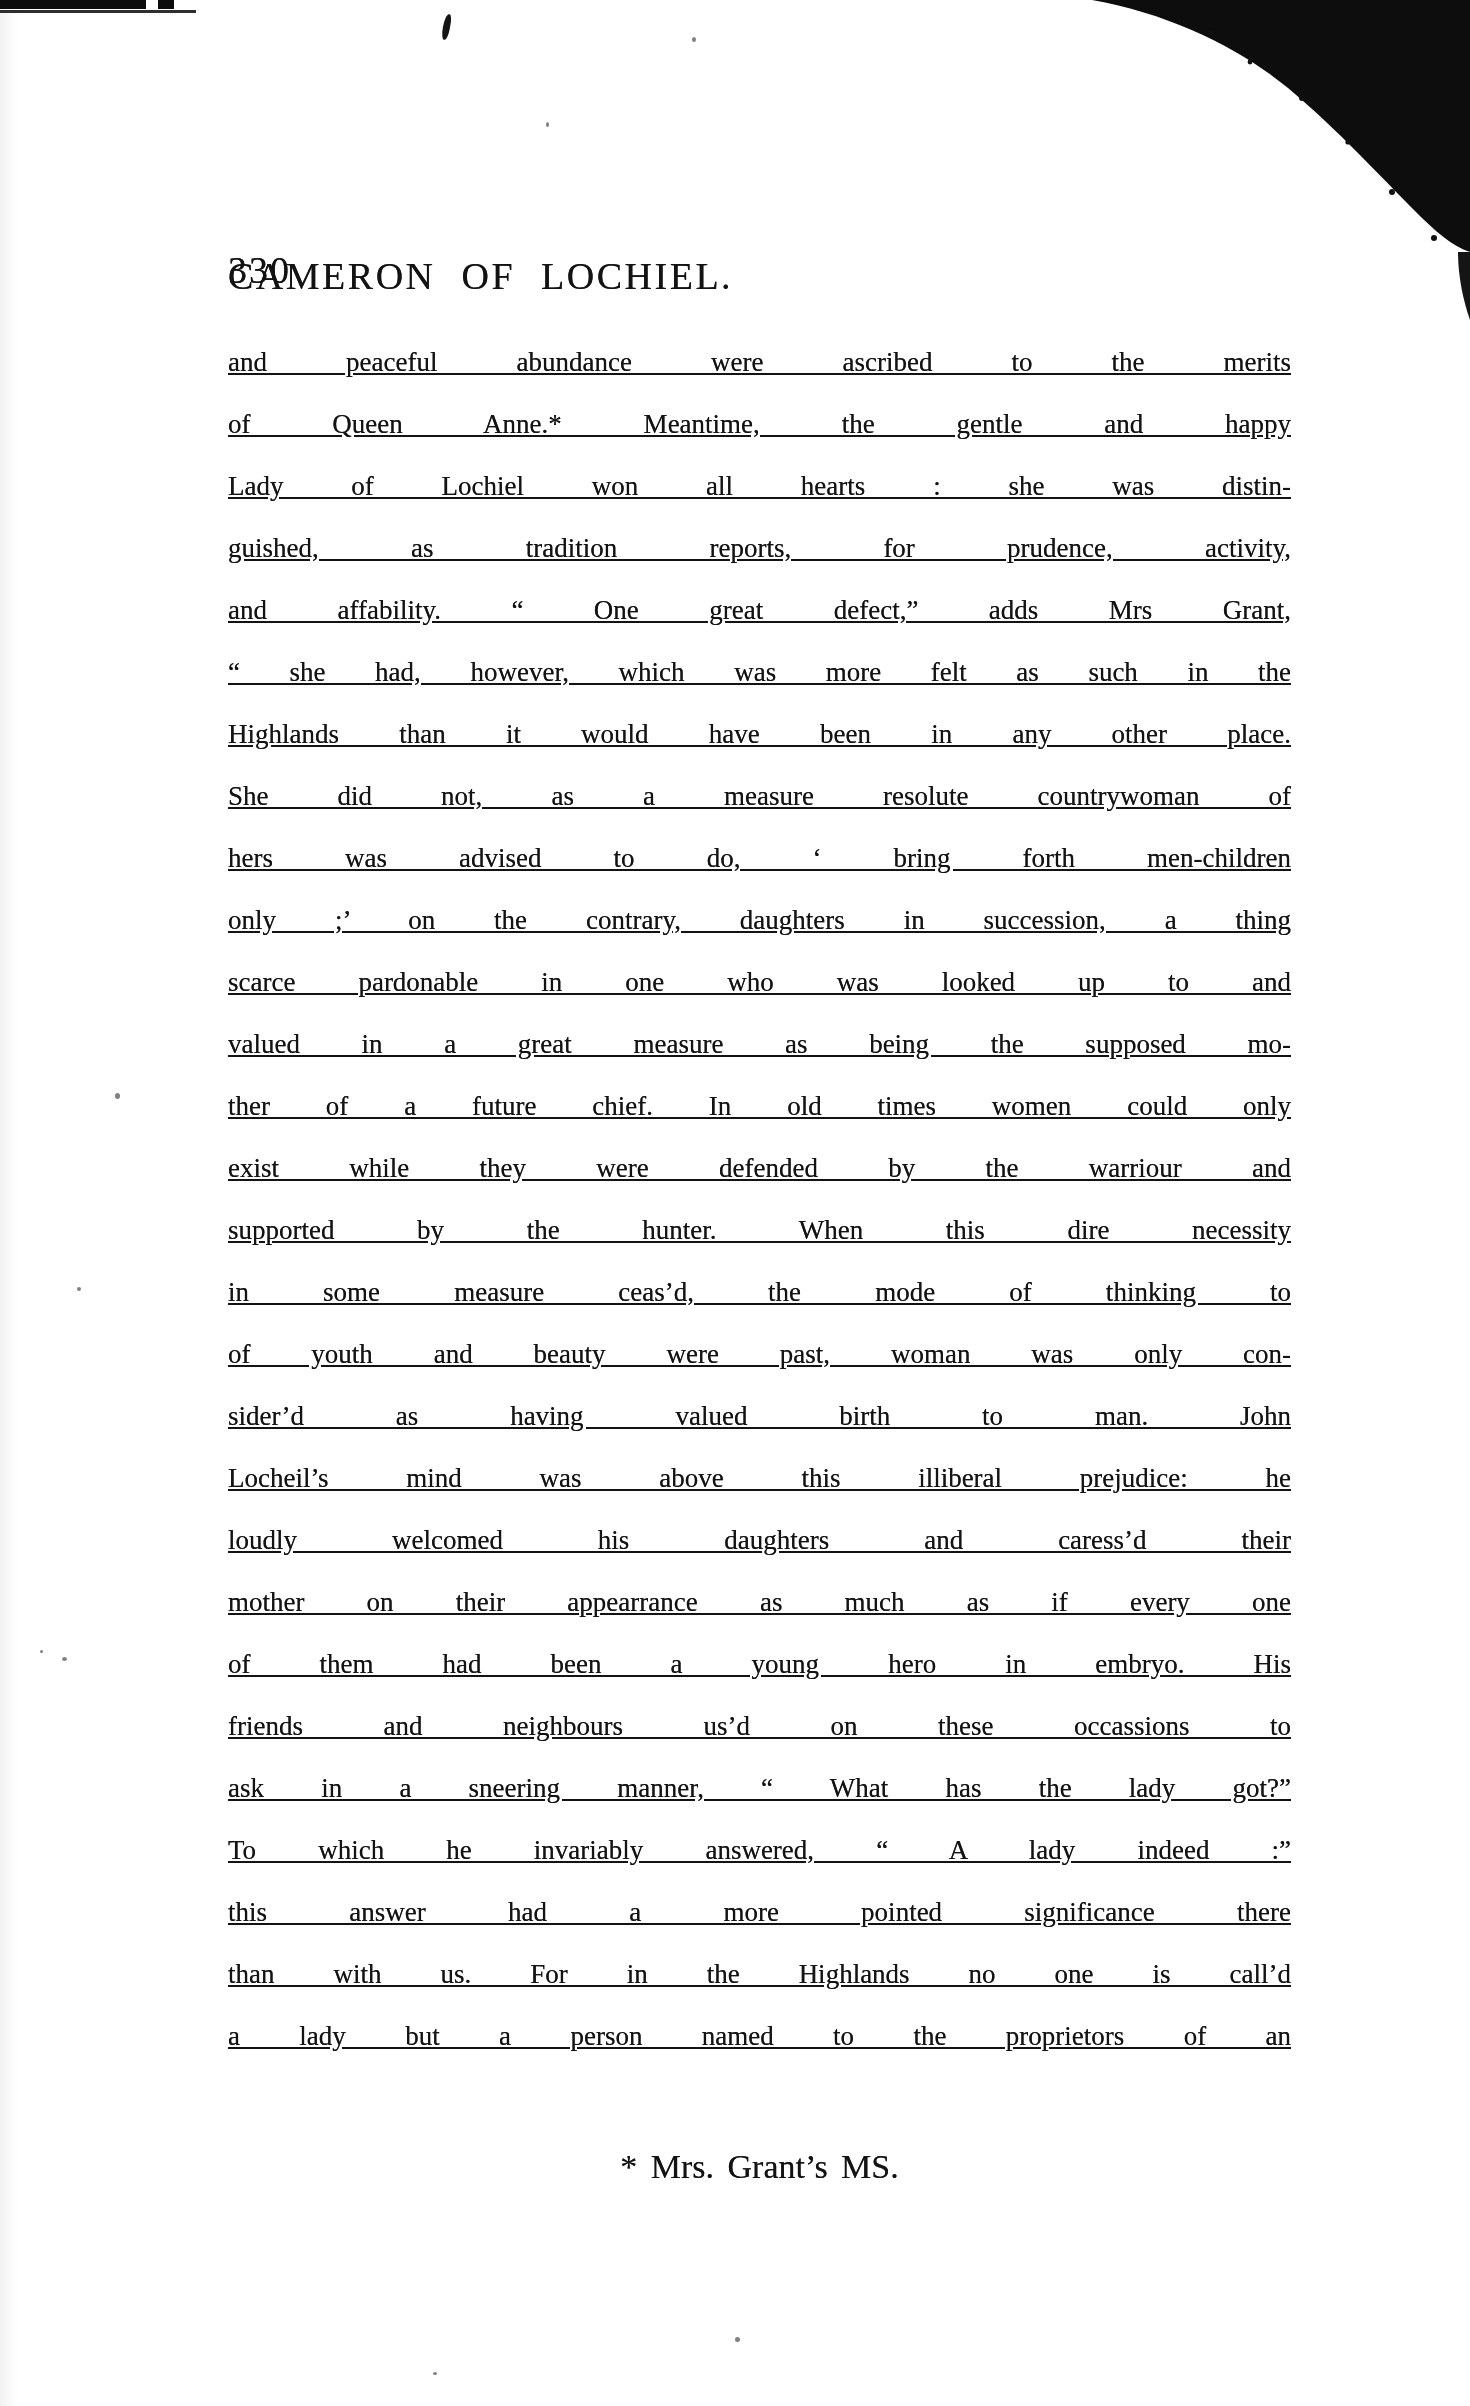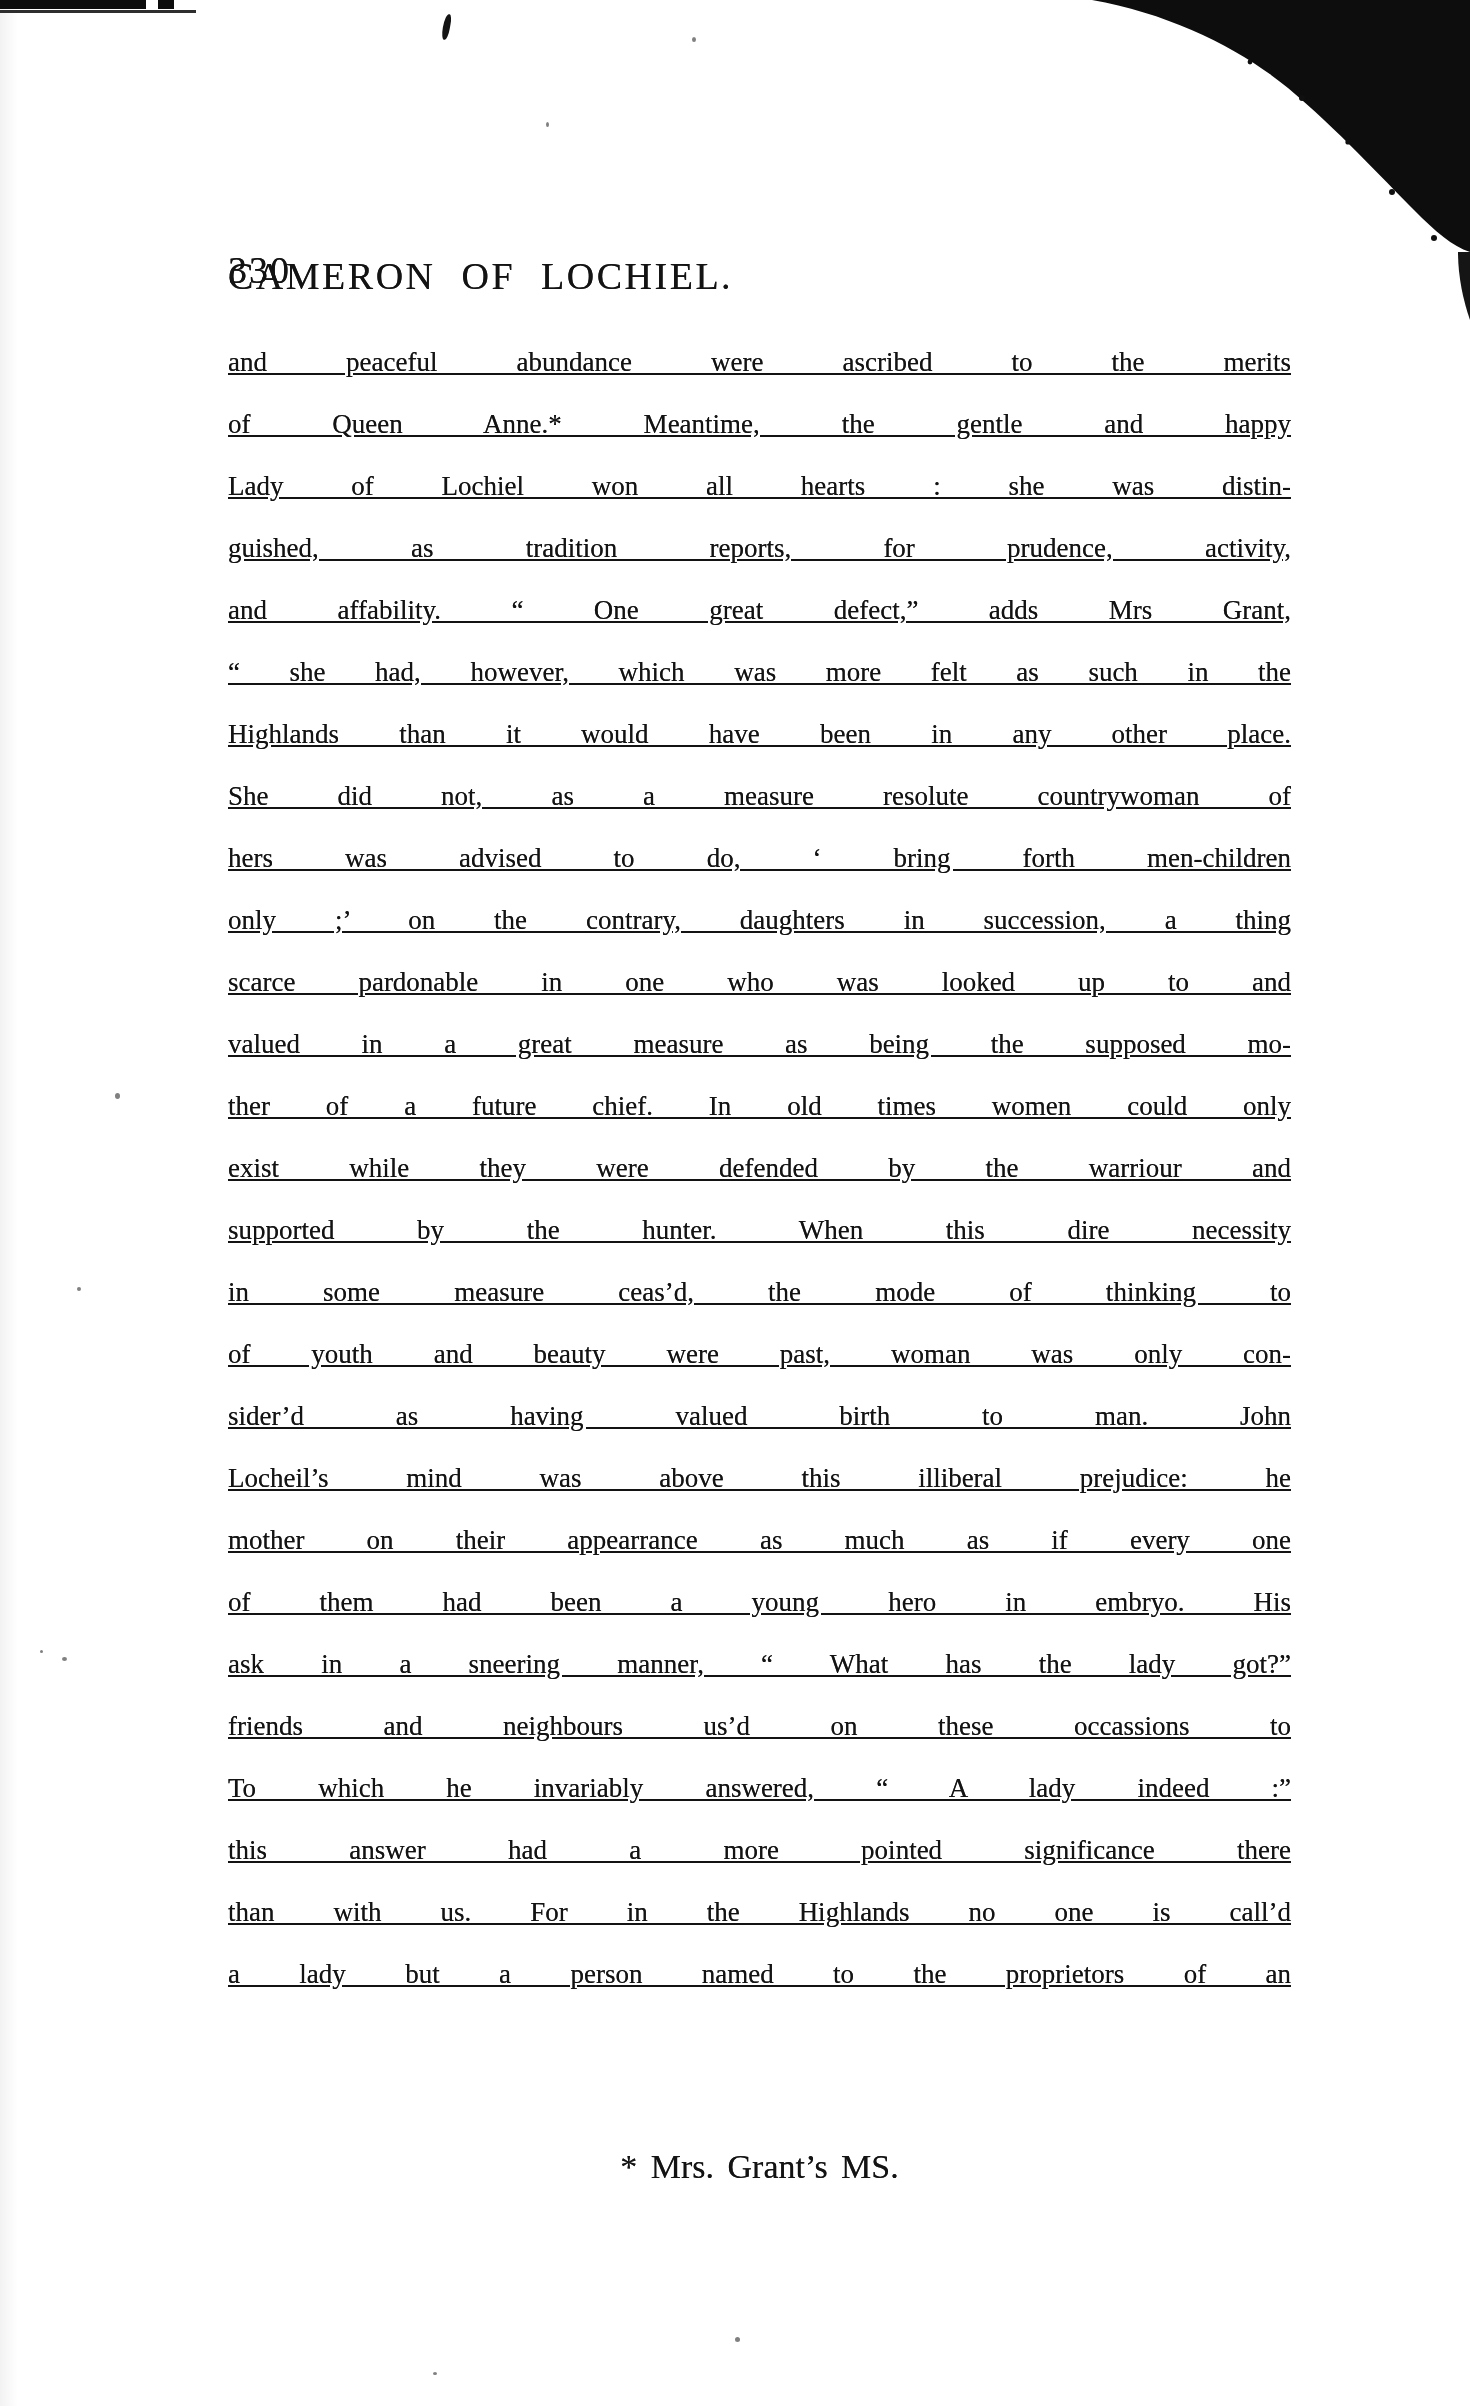--- a/index.html
+++ b/index.html
@@ -145,24 +145,25 @@
       <div class="line">only ;’ on the contrary, daughters in succession, a thing</div>
       <div class="line">scarce pardonable in one who was looked up to and</div>
       <div class="line">valued in a great measure as being the supposed mo-</div>
       <div class="line">ther of a future chief.  In old times women could only</div>
       <div class="line">exist while they were defended by the warriour and</div>
       <div class="line">supported by the hunter.  When this dire necessity</div>
       <div class="line">in some measure ceas’d, the mode of thinking to</div>
       <div class="line">of youth and beauty were past, woman was only con-</div>
       <div class="line">sider’d as having valued birth to man.  John</div>
       <div class="line">Locheil’s mind was above this illiberal prejudice: he</div>
+      <div class="line">loudly welcomed his daughters and caress’d their</div>
       <div class="line">mother on their appearrance as much as if every one</div>
       <div class="line">of them had been a young hero in embryo.  His</div>
+      <div class="line">friends and neighbours us’d on these occassions to</div>
       <div class="line">ask in a sneering manner, “ What has the lady got?”</div>
-      <div class="line">friends and neighbours us’d on these occassions to</div>
       <div class="line">To which he invariably answered, “ A lady indeed :”</div>
       <div class="line">this answer had a more pointed significance there</div>
       <div class="line">than with us.  For in the Highlands no one is call’d</div>
       <div class="line">a lady but a person named to the proprietors of an</div>
     </div>
 
   <div class="footnote">* Mrs. Grant’s MS.</div>
 
 </div>
 

